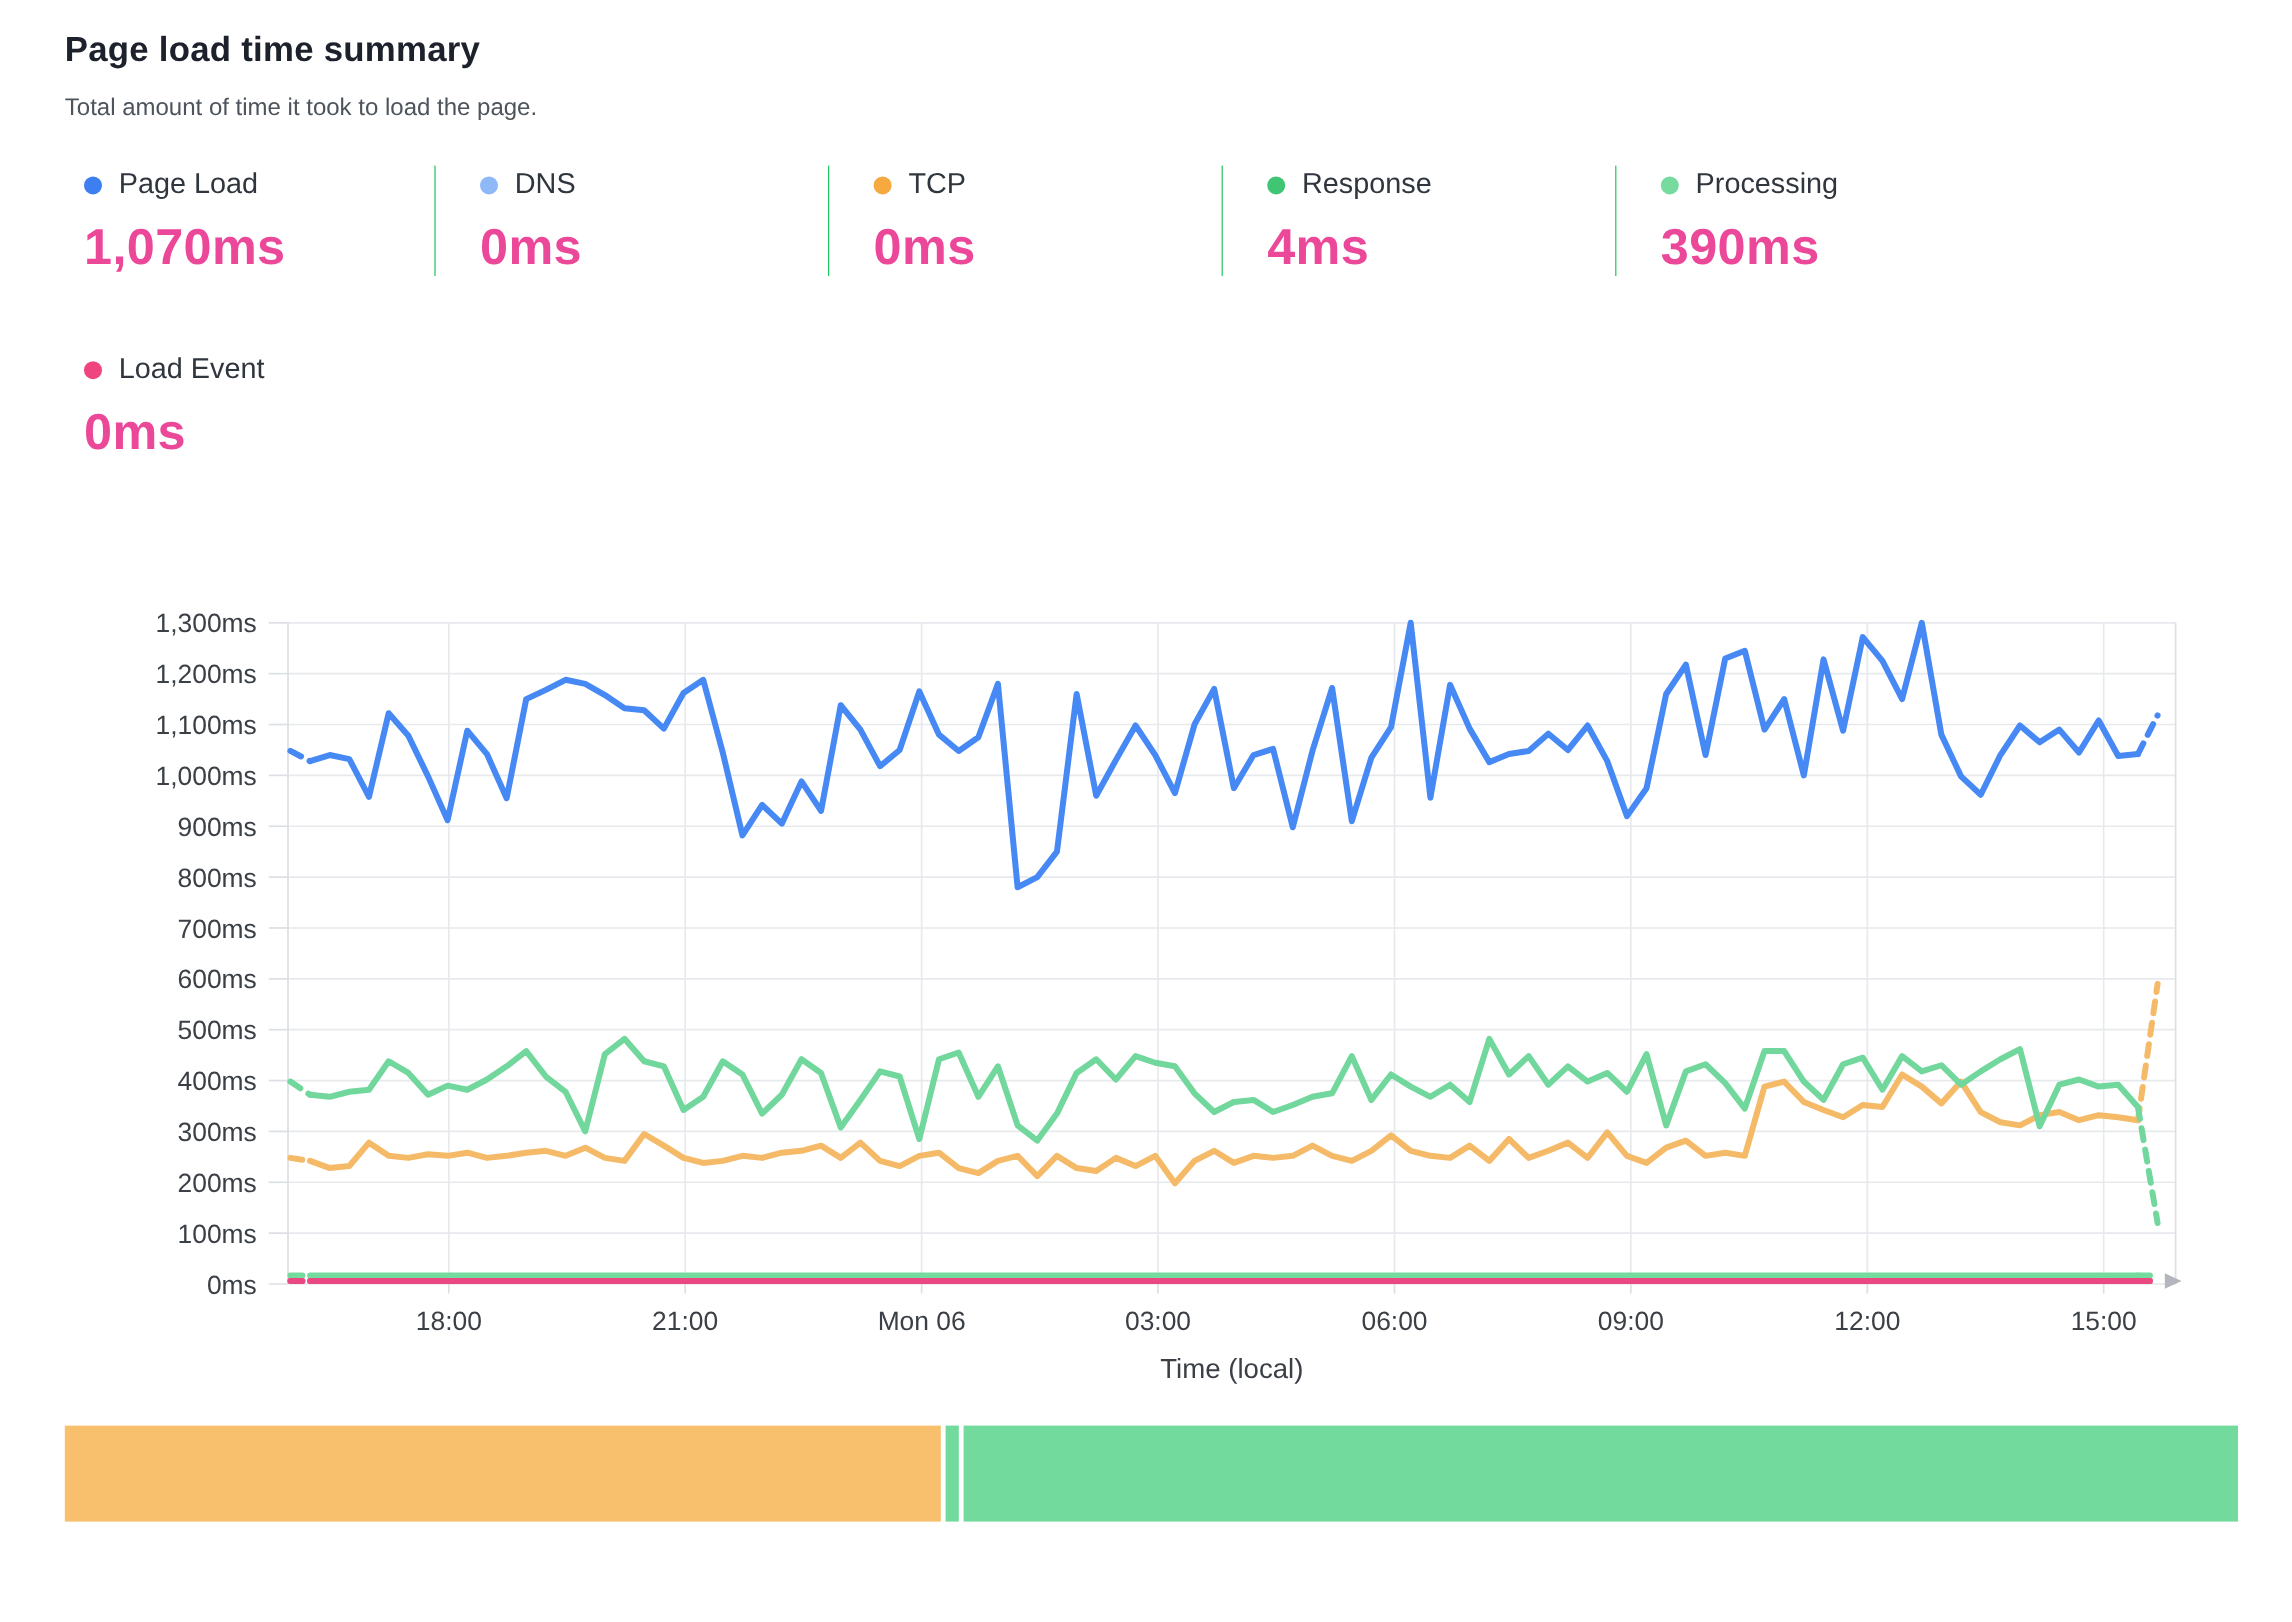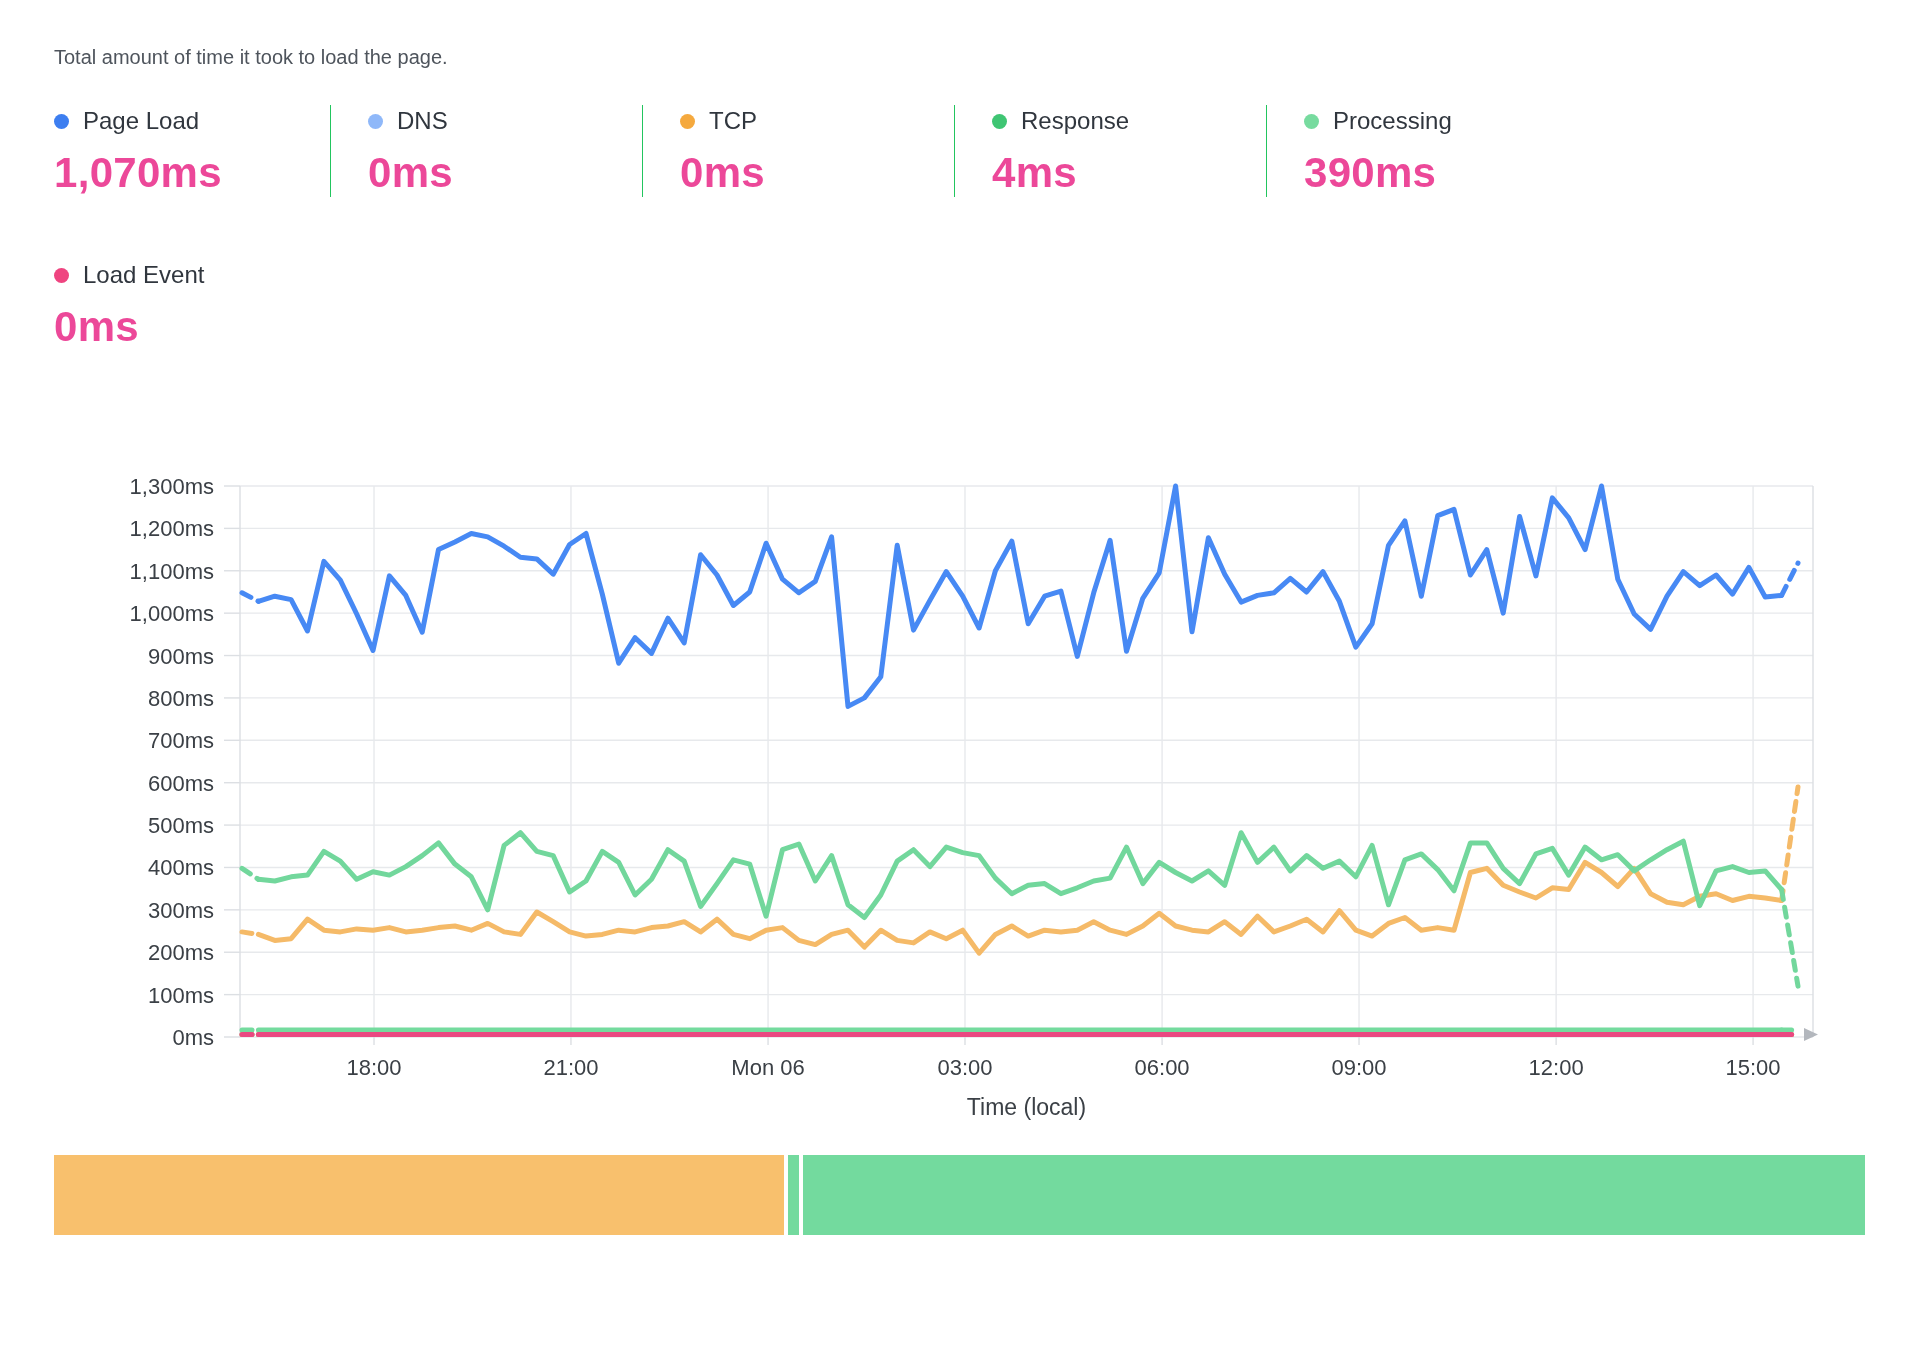--- a/index.html
+++ b/index.html
@@ -1,38 +1,39 @@
 <!DOCTYPE html>
 <html><head>
 <meta charset="utf-8">
 <style>
   html,body{margin:0;padding:0;background:#ffffff;}
   body{width:1910px;height:1352px;font-family:"Liberation Sans",sans-serif;color:#1c212b;overflow:hidden;}
   .page{padding:26px 40px 0 54px;}
   .title{font-size:29px;font-weight:700;margin:0;color:#1c212b;letter-spacing:.2px;}
   .subtitle{font-size:20px;color:#4e545c;margin:20px 0 0 0;font-weight:400;}
   .stats-row{display:flex;margin-top:36px;}
-  .stat{flex:0 0 312px;box-sizing:border-box;padding-top:2px;}
+  .stat{flex:0 0 312px;box-sizing:border-box;padding-top:2px;margin-left:16px;}
   .stat:first-child{flex-basis:276px;}
   .stats-row .stat:not(:first-child){border-left:1px solid #22c55e;padding-left:37px;}
   .stat-head{display:flex;align-items:center;}
   .dot{width:15px;height:15px;border-radius:50%;margin-right:14px;flex:0 0 15px;}
   .stat-label{font-size:24px;color:#30363e;}
   .stat-value{font-size:42px;font-weight:700;color:#ec4899;margin-top:14px;letter-spacing:.3px;}
   .row2{margin-top:62px;}
   .row2 .stat{flex-basis:auto;}
   .chart-svg{display:block;margin-top:20px;}
   .timeline-bar{margin-top:24px;height:80px;width:1816px;display:flex;gap:4px;}
   .timeline-bar .seg{height:100%;}
 </style>
 </head>
 <body>
 
 <div class="page">
 
+  <h1 class="title">Page load time summary</h1>
   <p class="subtitle">Total amount of time it took to load the page.</p>
 
   <div class="stats-row">
     <div class="stat">
       <div class="stat-head">
         <span class="dot" style="background: rgb(61, 126, 240);"></span>
         <span class="stat-label">Page Load</span>
       </div>
       <div class="stat-value">1,070ms</div>
     </div>

